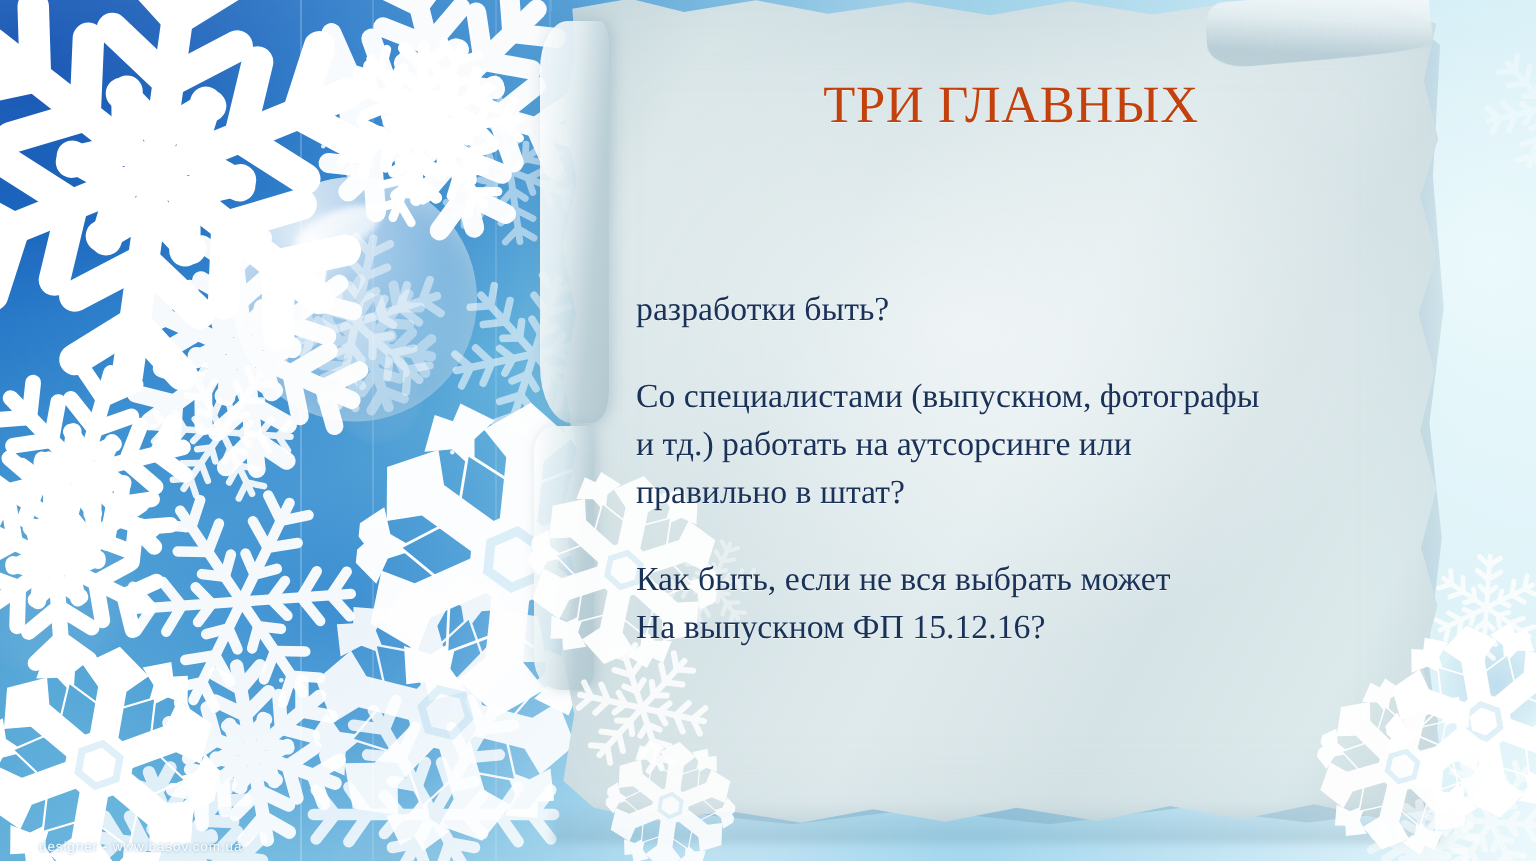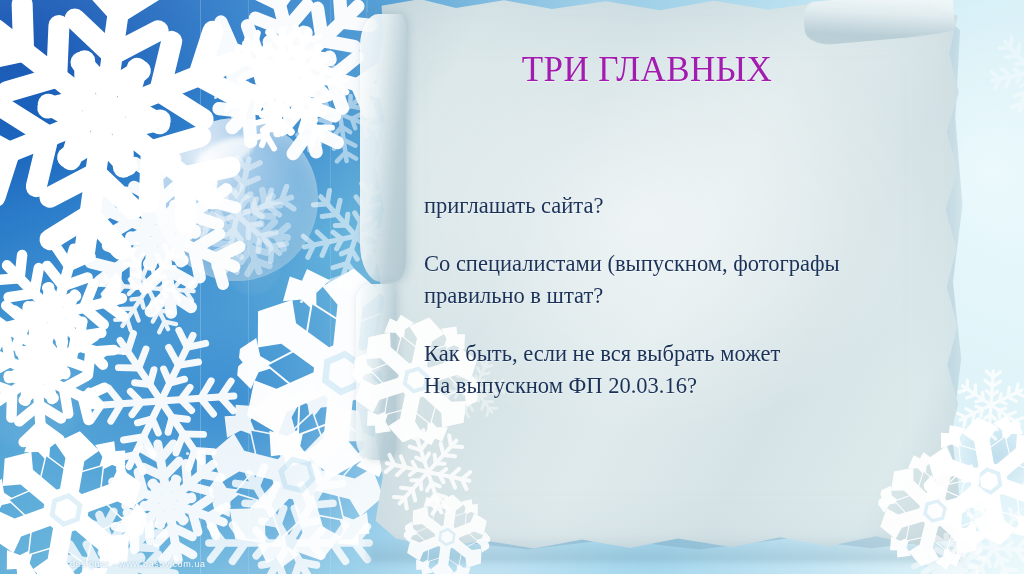--- a/index.html
+++ b/index.html
@@ -174,25 +174,25 @@
     position:absolute;
     left: 16px; bottom: 8px;
     width: 596px; height: 26px;
     background: linear-gradient(0deg, rgba(110,150,170,0.30) 0%, rgba(255,255,255,0.0) 100%);
     filter: blur(3px);
   }
 
   
   #title {
     position: absolute;
-    left: 353px;
+    left: 380px;
     top: 48px;
     width: 588px;
     text-align: center;
-    color: #a21caf;
+    color: #c2410c;
     font-size: 35px;
     line-height: 43px;
     font-weight: 400;
     letter-spacing: .4px;
     text-shadow: 0 1px 0 rgba(255,255,255,0.55);
   }
   #title .tline { display:block; white-space: nowrap; }
 
   #body {
     position: absolute;
@@ -212,21 +212,20 @@
   #watermark {
     position: absolute;
     left: 26px;
     bottom: 5px;
     font-family: "Liberation Sans", sans-serif;
     font-size: 9px;
     letter-spacing: .6px;
     color: rgba(255,255,255,0.92);
     text-shadow: 0 0 2px rgba(110,165,205,0.9);
     white-space: nowrap;
-    margin-left: 44px;
   }
 </style>
 </head>
 <body>
 
 <div id="slide">
 
   <div class="bg-base"></div>
   <div class="bg-sheen"></div>
   <div class="bg-strings"></div>
@@ -574,30 +573,31 @@
       </svg>
   </div>
 
   <div id="title">
     <span class="tline">ТРИ ГЛАВНЫХ</span>
   </div>
 
   <div id="body">
 
     <p class="para">
-      <span class="ln">приглашать сайта?</span>
+      <span class="ln">разработки быть?</span>
     </p>
 
     <p class="para">
       <span class="ln">Со специалистами (выпускном, фотографы</span>
+      <span class="ln">и тд.) работать на аутсорсинге или</span>
       <span class="ln">правильно в штат?</span>
     </p>
 
     <p class="para">
       <span class="ln">Как быть, если не вся выбрать может</span>
-      <span class="ln">На выпускном ФП 20.03.16?</span>
+      <span class="ln">На выпускном ФП 15.12.16?</span>
     </p>
 
   </div>
 
   <div id="watermark">designer - www.basov.com.ua</div>
 
 </div>
 
 </body></html>

